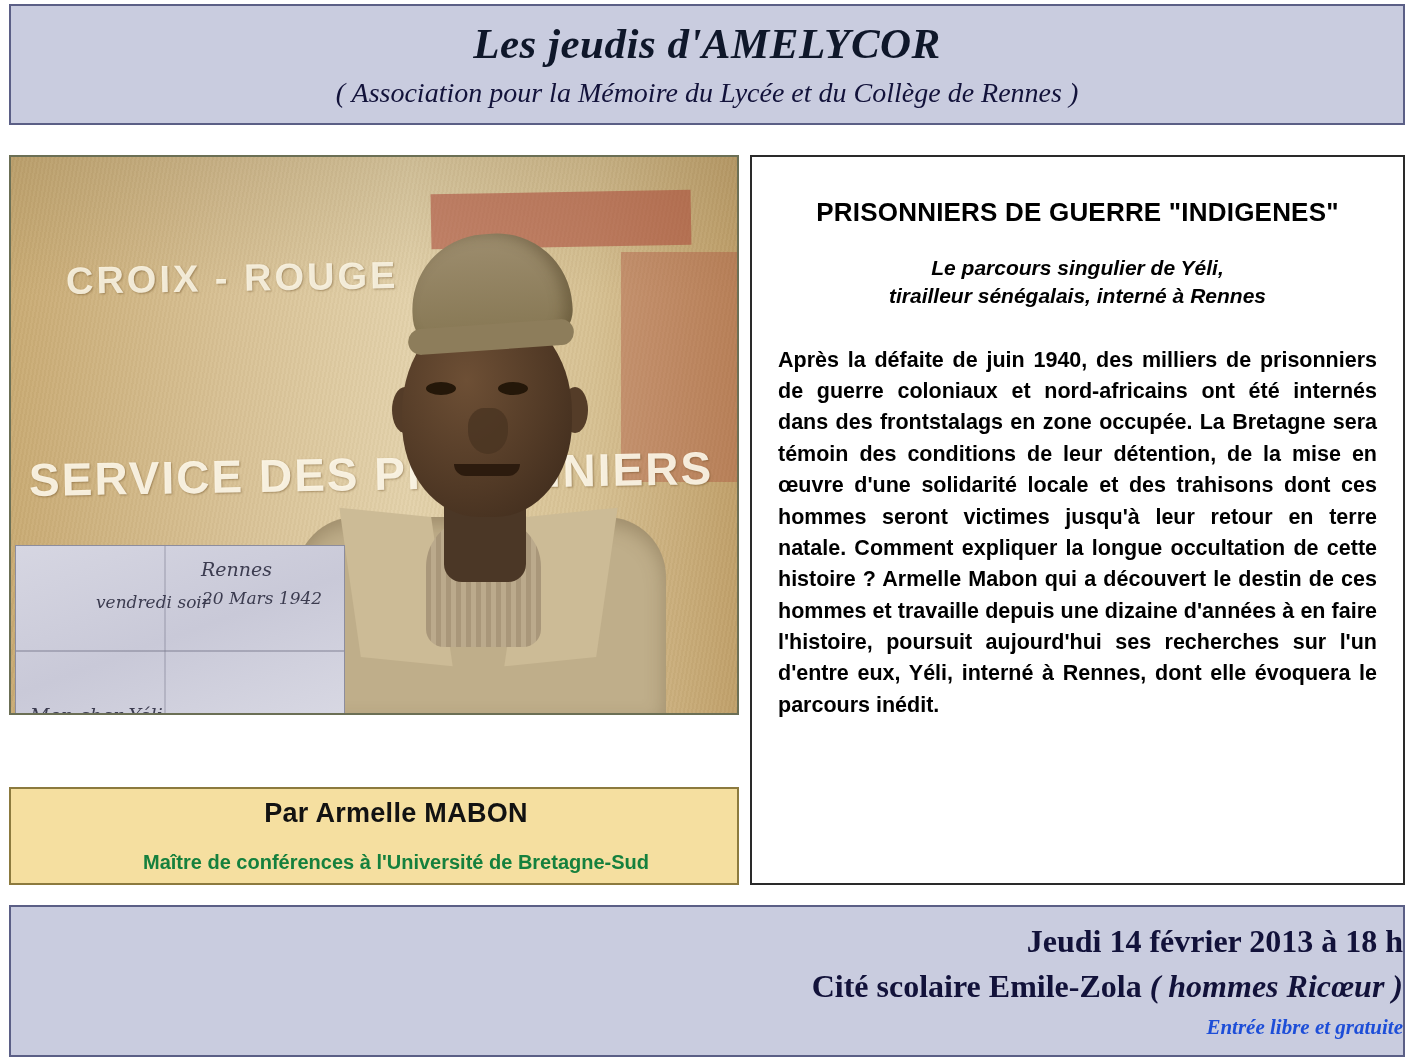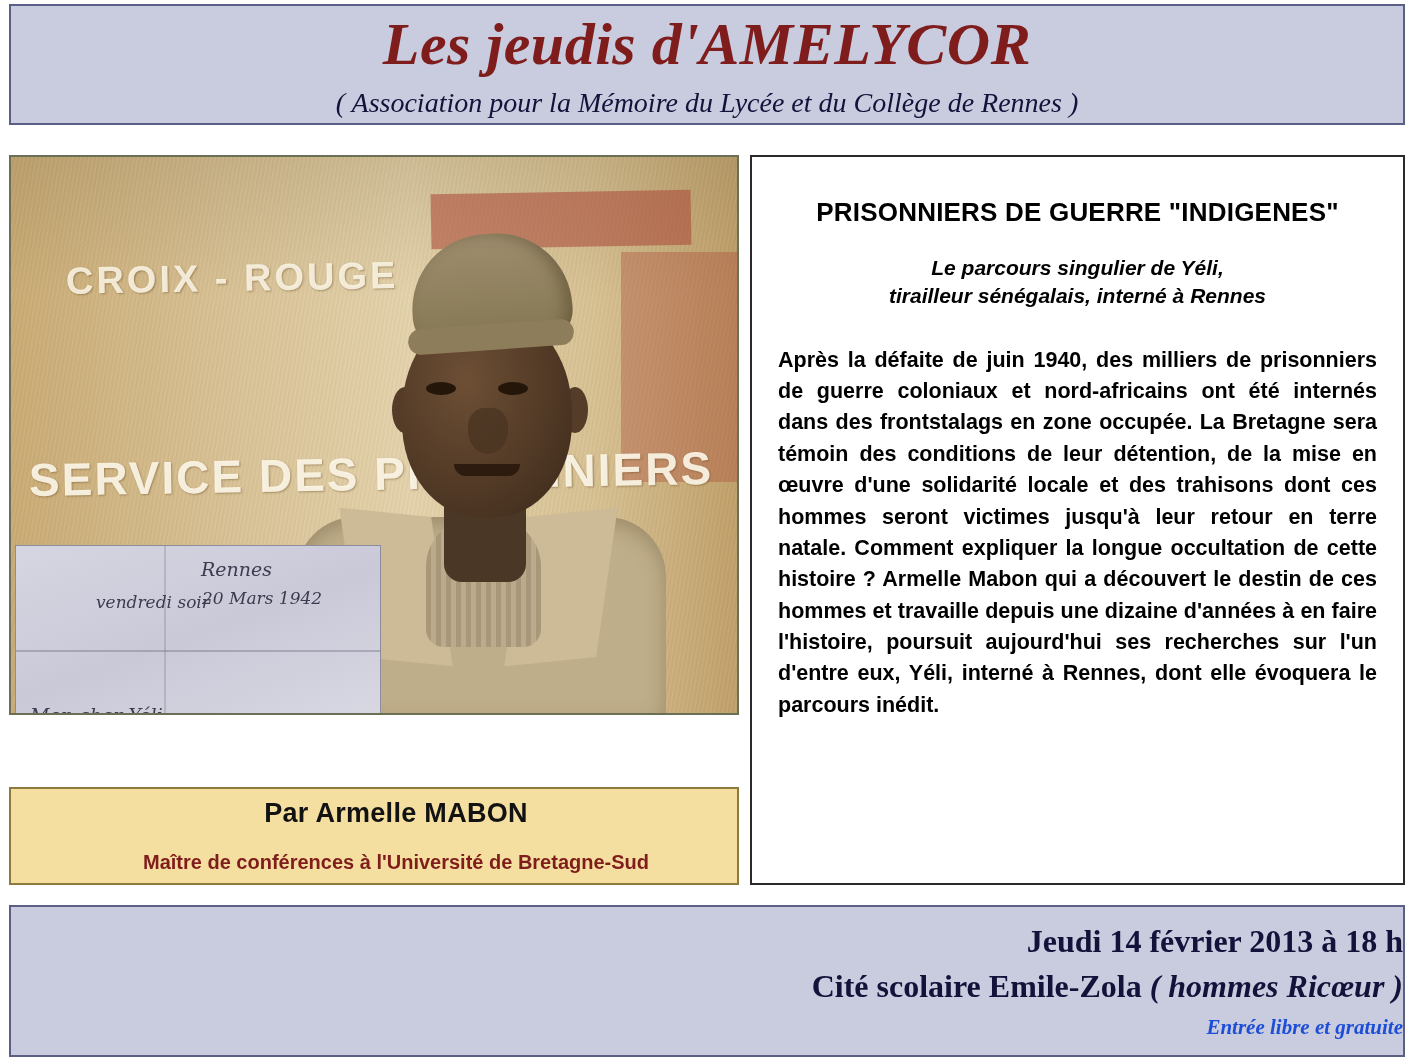--- a/index.html
+++ b/index.html
@@ -34,22 +34,22 @@
     box-sizing: border-box;
     display: flex;
     flex-direction: column;
     align-items: center;
     justify-content: center;
   }
   .header-title {
     font-family: "Liberation Serif", serif;
     font-weight: bold;
     font-style: italic;
-    font-size: 60px;
-    color: #7f1d1d;
+    font-size: 43px;
+    color: #0f172a;
     letter-spacing: 0.5px;
     line-height: 1.1;
     text-align: center;
   }
   .header-sub {
     font-family: "Liberation Serif", serif;
     font-weight: normal;
     font-style: italic;
     font-size: 28px;
     color: #12123a;
@@ -241,21 +241,21 @@
     background: #4a3422;
     border-radius: 40% 40% 50% 50%;
     opacity: .8;
   }
 
   
   .letter {
     position: absolute;
     left: 4px;
     top: 388px;
-    width: 366px;
+    width: 330px;
     height: 212px;
     background: linear-gradient(160deg,#d6d6e2 0%, #c9c9d8 45%, #dcdce6 100%);
     border: 1px solid #8d8d9d;
     box-sizing: border-box;
     overflow: hidden;
   }
   .letter .fold {
     position: absolute;
     left: 0; top: 104px;
     width: 100%; height: 2px;
@@ -297,21 +297,21 @@
   }
   .speaker-name {
     font-weight: bold;
     font-size: 27px;
     color: #121212;
     letter-spacing: .3px;
   }
   .speaker-role {
     font-weight: bold;
     font-size: 20px;
-    color: #7f1d1d;
+    color: #15803d;
     margin-top: 22px;
   }
 
   
   .right-col {
     position: absolute;
     left: 750px;
     top: 155px;
     width: 655px;
     height: 730px;

